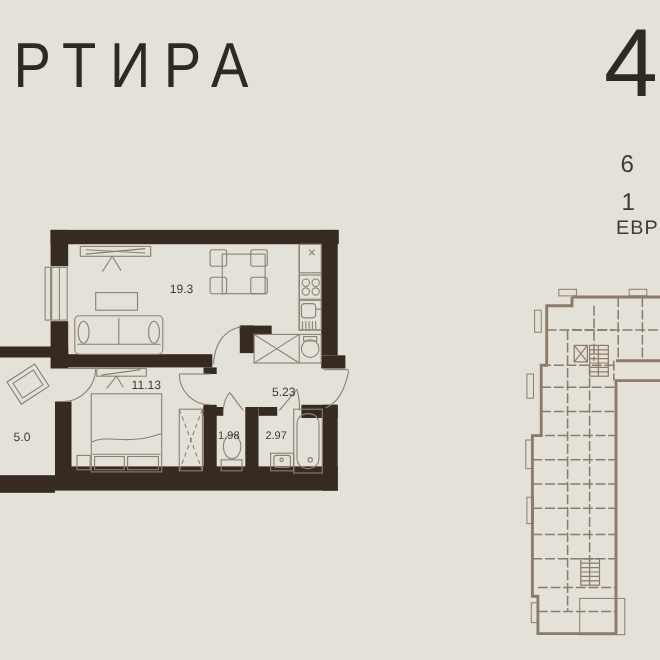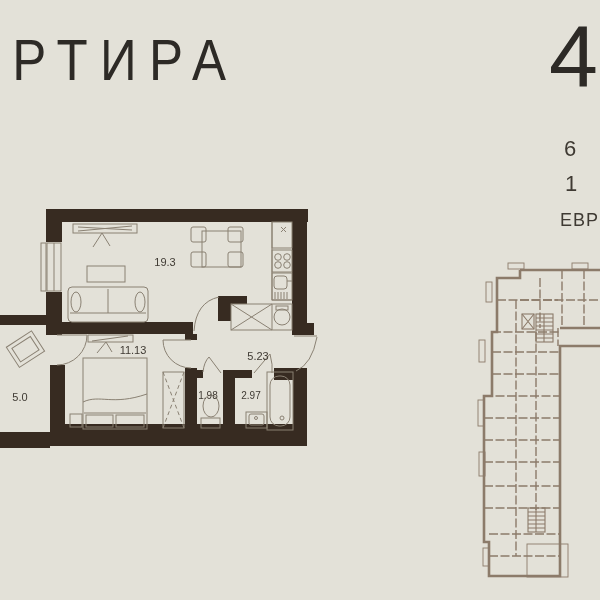--- a/index.html
+++ b/index.html
@@ -20,21 +20,21 @@
   .apt-number{
     position:absolute;left:549px;top:6px;
     font-size:88px;font-weight:400;color:#2d2a26;
     white-space:nowrap;
   }
   .info-row{
     position:absolute;color:#3f3a33;white-space:nowrap;
   }
   .info-row.r1{left:564px;top:136px;font-size:22px;}
   .info-row.r2{left:565px;top:171px;font-size:22px;}
-  .info-row.r3{left:560px;top:210px;font-size:18px;letter-spacing:1px;}
+  .info-row.r3{left:560px;top:197px;font-size:18px;letter-spacing:1px;}
   svg{position:absolute;left:0;top:0;}
   text.area-label{
     font-family:"Liberation Sans",sans-serif;
     fill:#3f3a33;font-size:11px;
   }
   text.area-label.small{font-size:10px;}
 </style>
 </head>
 <body>
 

